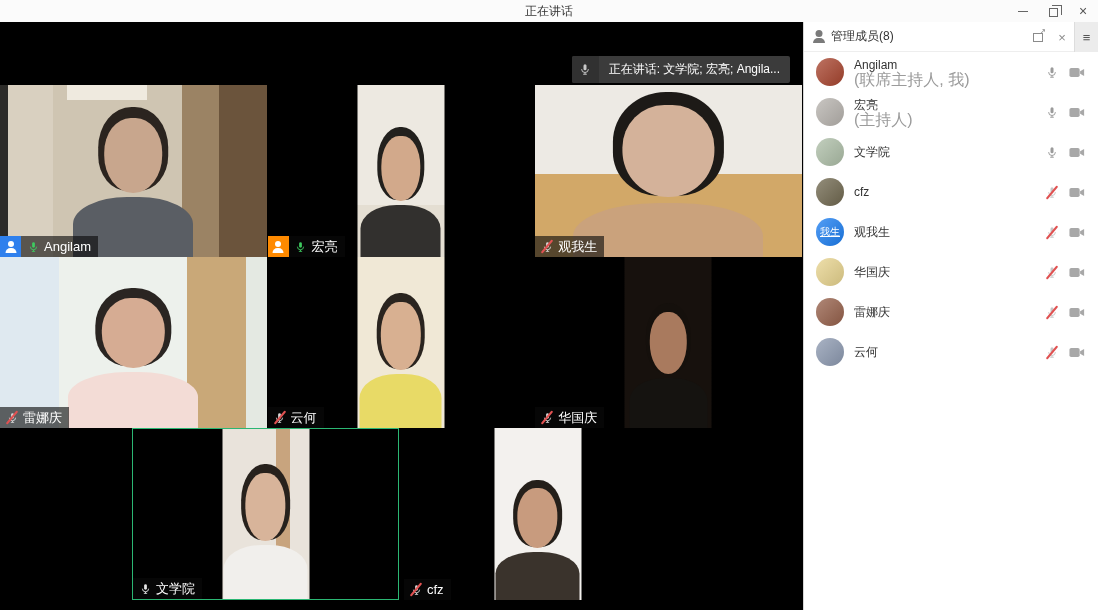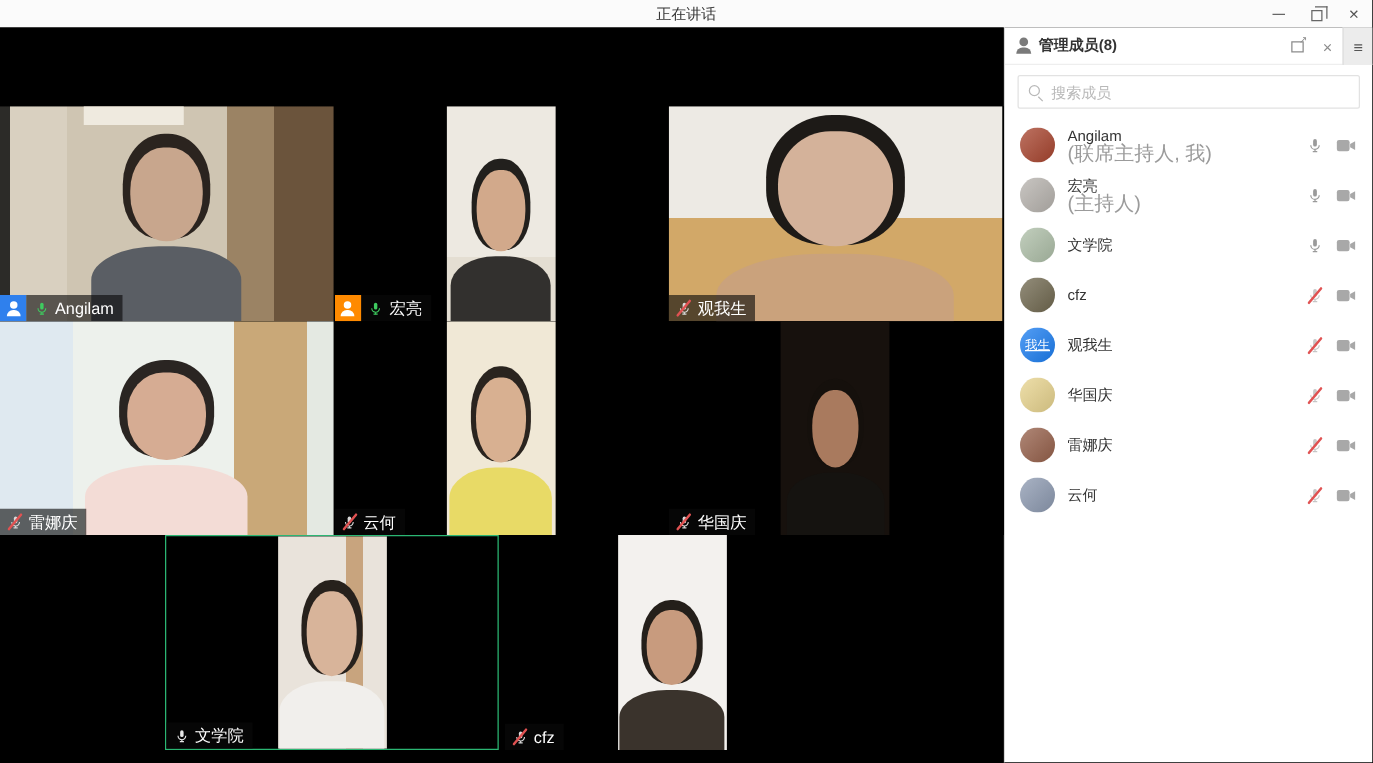--- a/index.html
+++ b/index.html
@@ -99,21 +99,21 @@
   .cam-wrap { display:inline-flex; width:18px; height:15px; align-items:center; justify-content:center; color:#a8a8a8; }
 
   
   .sb-header { position:relative; height:30px; display:flex; align-items:center; padding:0 8px;
                border-bottom:1px solid #eee; flex:none; }
   .sb-person { position:relative; width:13px; height:13px; margin-right:6px; }
   .sb-person::before { content:''; position:absolute; top:0; left:50%; transform:translateX(-50%);
                        width:7px; height:7px; border-radius:50%; background:#7a7a7a; }
   .sb-person::after  { content:''; position:absolute; bottom:0; left:50%; transform:translateX(-50%);
                        width:12px; height:5px; border-radius:6px 6px 0 0; background:#7a7a7a; }
-  .sb-title { font-size:12px; color:#333; font-weight:bold; }
+  .sb-title { font-size:12px; color:#333; font-weight:normal; }
   .sb-actions { position:absolute; right:0; top:0; height:30px; display:flex; align-items:center; }
   .sb-act { width:24px; height:30px; display:flex; align-items:center; justify-content:center; color:#8b8b8b; }
   .popout-glyph { position:relative; width:10px; height:9px; border:1px solid #8b8b8b; }
   .popout-glyph::after { content:'\2197'; position:absolute; right:-4px; top:-7px; font-size:8px; color:#8b8b8b; }
   .x-glyph { font-size:13px; color:#8b8b8b; line-height:1; }
   .menu-btn { background:#ececec; border-left:1px solid #ddd; color:#555; font-size:13px; }
 
   .sb-search { padding:8px 10px 9px; flex:none; }
   .search-box { position:relative; height:27px; border:1px solid #e2e2e2; border-radius:2px; background:#fff; }
   .search-box input { width:100%; height:100%; border:none; outline:none; padding:0 8px 0 26px;
@@ -149,20 +149,33 @@
     <div class="win-btn">
         <span class="close-glyph">×</span>
       </div>
   </div>
 </div>
 
 <div class="main">
 
   <div class="video-area">
 
+    <div class="banner">
+      <span class="ic">
+        <span class="mic-wrap" data-state="on" style="color:#c9c9c9">
+          <svg viewBox="0 0 16 16" width="12" height="13">
+              <rect x="6" y="1" width="4" height="8" rx="2" fill="currentColor"></rect>
+              <path d="M3.5 7.5a4.5 4.5 0 0 0 9 0" fill="none" stroke="currentColor" stroke-width="1.3"></path>
+              <line x1="8" y1="12" x2="8" y2="14.3" stroke="currentColor" stroke-width="1.3"></line>
+              <line x1="5.6" y1="14.3" x2="10.4" y2="14.3" stroke="currentColor" stroke-width="1.3"></line>
+            </svg>
+        </span>
+      </span>
+      <span class="txt">正在讲话: 文学院; 宏亮; Angila...</span>
+    </div>
 
     <div class="grid-top"></div>
 
     <div class="row row1">
       <div class="tile t0">
         <div class="scene">
             <div class="fig">
               <span class="hair"></span>
               <span class="head"></span>
               <span class="torso"></span>
@@ -361,26 +374,20 @@
           </div>
         <div class="sb-act">
             <span class="x-glyph">×</span>
           </div>
         <div class="sb-act menu-btn">
             <span>≡</span>
           </div>
       </div>
     </div>
 
-    <div class="sb-search">
-      <div class="search-box">
-        <span class="mag"></span>
-        <input type="text" placeholder="搜索成员" style="">
-      </div>
-    </div>
 
     <div class="member-list">
 
       <div class="member">
         <span class="avatar" style="background-color: rgb(168, 68, 46);"></span>
         <span class="m-info">
           <span class="m-name">Angilam</span>
           <span class="m-role">(联席主持人, 我)</span>
         </span>
         <span class="m-icons">

